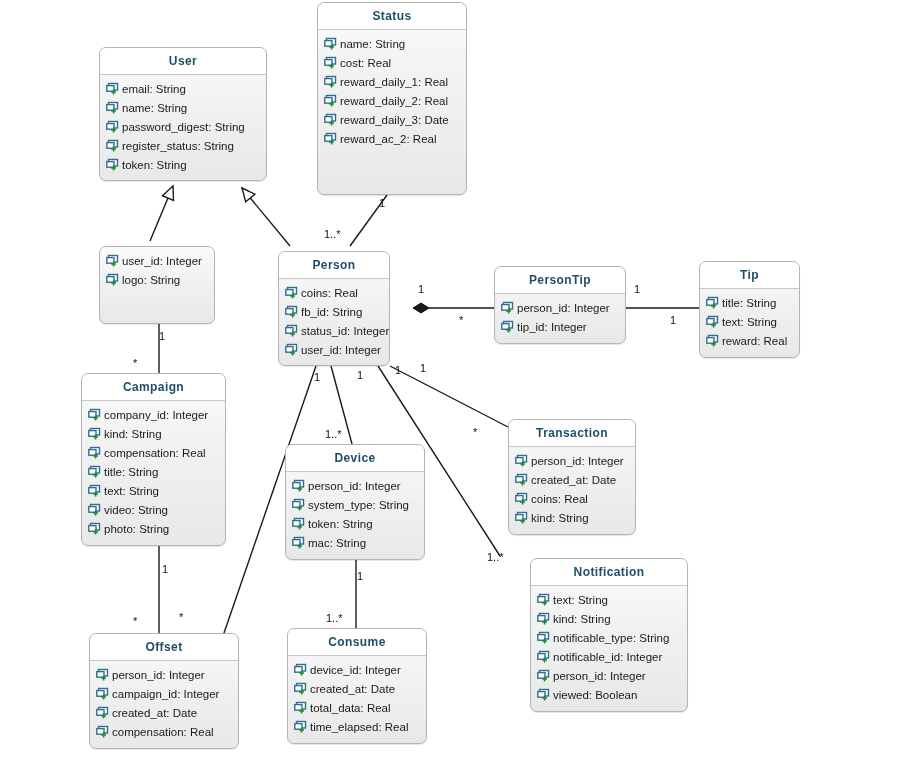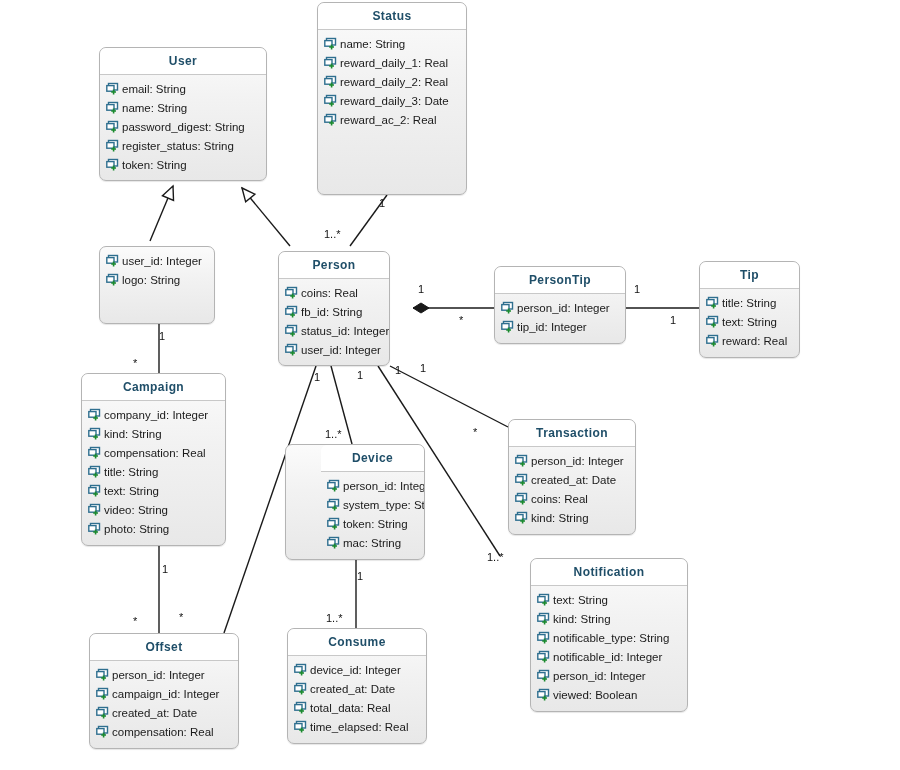--- a/index.html
+++ b/index.html
@@ -119,20 +119,30 @@
             <span>name: String</span>
           </div>
           <div class="uml-attr">
             <span class="attr-icon">
               <svg width="13" height="13" viewBox="0 0 13 13">
                 <rect x="2.5" y="1.5" width="9" height="6.5" fill="#ffffff" stroke="#2f6f8f" stroke-width="1.4"></rect>
                 <rect x="0.8" y="3.6" width="7.2" height="5.6" fill="#ffffff" stroke="#2f6f8f" stroke-width="1.4"></rect>
                 <path d="M5.2 9.2 h1.6 v-1.6 h1.6 v1.6 h1.6 v1.6 h-1.6 v1.6 h-1.6 v-1.6 h-1.6 z" fill="#1a8a2e"></path>
               </svg>
             </span>
+            <span>cost: Real</span>
+          </div>
+          <div class="uml-attr">
+            <span class="attr-icon">
+              <svg width="13" height="13" viewBox="0 0 13 13">
+                <rect x="2.5" y="1.5" width="9" height="6.5" fill="#ffffff" stroke="#2f6f8f" stroke-width="1.4"></rect>
+                <rect x="0.8" y="3.6" width="7.2" height="5.6" fill="#ffffff" stroke="#2f6f8f" stroke-width="1.4"></rect>
+                <path d="M5.2 9.2 h1.6 v-1.6 h1.6 v1.6 h1.6 v1.6 h-1.6 v1.6 h-1.6 v-1.6 h-1.6 z" fill="#1a8a2e"></path>
+              </svg>
+            </span>
             <span>reward_daily_1: Real</span>
           </div>
           <div class="uml-attr">
             <span class="attr-icon">
               <svg width="13" height="13" viewBox="0 0 13 13">
                 <rect x="2.5" y="1.5" width="9" height="6.5" fill="#ffffff" stroke="#2f6f8f" stroke-width="1.4"></rect>
                 <rect x="0.8" y="3.6" width="7.2" height="5.6" fill="#ffffff" stroke="#2f6f8f" stroke-width="1.4"></rect>
                 <path d="M5.2 9.2 h1.6 v-1.6 h1.6 v1.6 h1.6 v1.6 h-1.6 v1.6 h-1.6 v-1.6 h-1.6 z" fill="#1a8a2e"></path>
               </svg>
             </span>
@@ -412,21 +422,21 @@
               <svg width="13" height="13" viewBox="0 0 13 13">
                 <rect x="2.5" y="1.5" width="9" height="6.5" fill="#ffffff" stroke="#2f6f8f" stroke-width="1.4"></rect>
                 <rect x="0.8" y="3.6" width="7.2" height="5.6" fill="#ffffff" stroke="#2f6f8f" stroke-width="1.4"></rect>
                 <path d="M5.2 9.2 h1.6 v-1.6 h1.6 v1.6 h1.6 v1.6 h-1.6 v1.6 h-1.6 v-1.6 h-1.6 z" fill="#1a8a2e"></path>
               </svg>
             </span>
             <span>photo: String</span>
           </div>
         </div>
       </div>
-      <div class="uml-class" style="left: 285px; top: 444px; width: 140px; height: 116px; padding-left: 35px;">
+      <div class="uml-class" style="left: 285px; top: 444px; width: 140px; height: 116px;">
         <div class="uml-header">Device</div>
         <div class="uml-attrs">
           <div class="uml-attr">
             <span class="attr-icon">
               <svg width="13" height="13" viewBox="0 0 13 13">
                 <rect x="2.5" y="1.5" width="9" height="6.5" fill="#ffffff" stroke="#2f6f8f" stroke-width="1.4"></rect>
                 <rect x="0.8" y="3.6" width="7.2" height="5.6" fill="#ffffff" stroke="#2f6f8f" stroke-width="1.4"></rect>
                 <path d="M5.2 9.2 h1.6 v-1.6 h1.6 v1.6 h1.6 v1.6 h-1.6 v1.6 h-1.6 v-1.6 h-1.6 z" fill="#1a8a2e"></path>
               </svg>
             </span>

